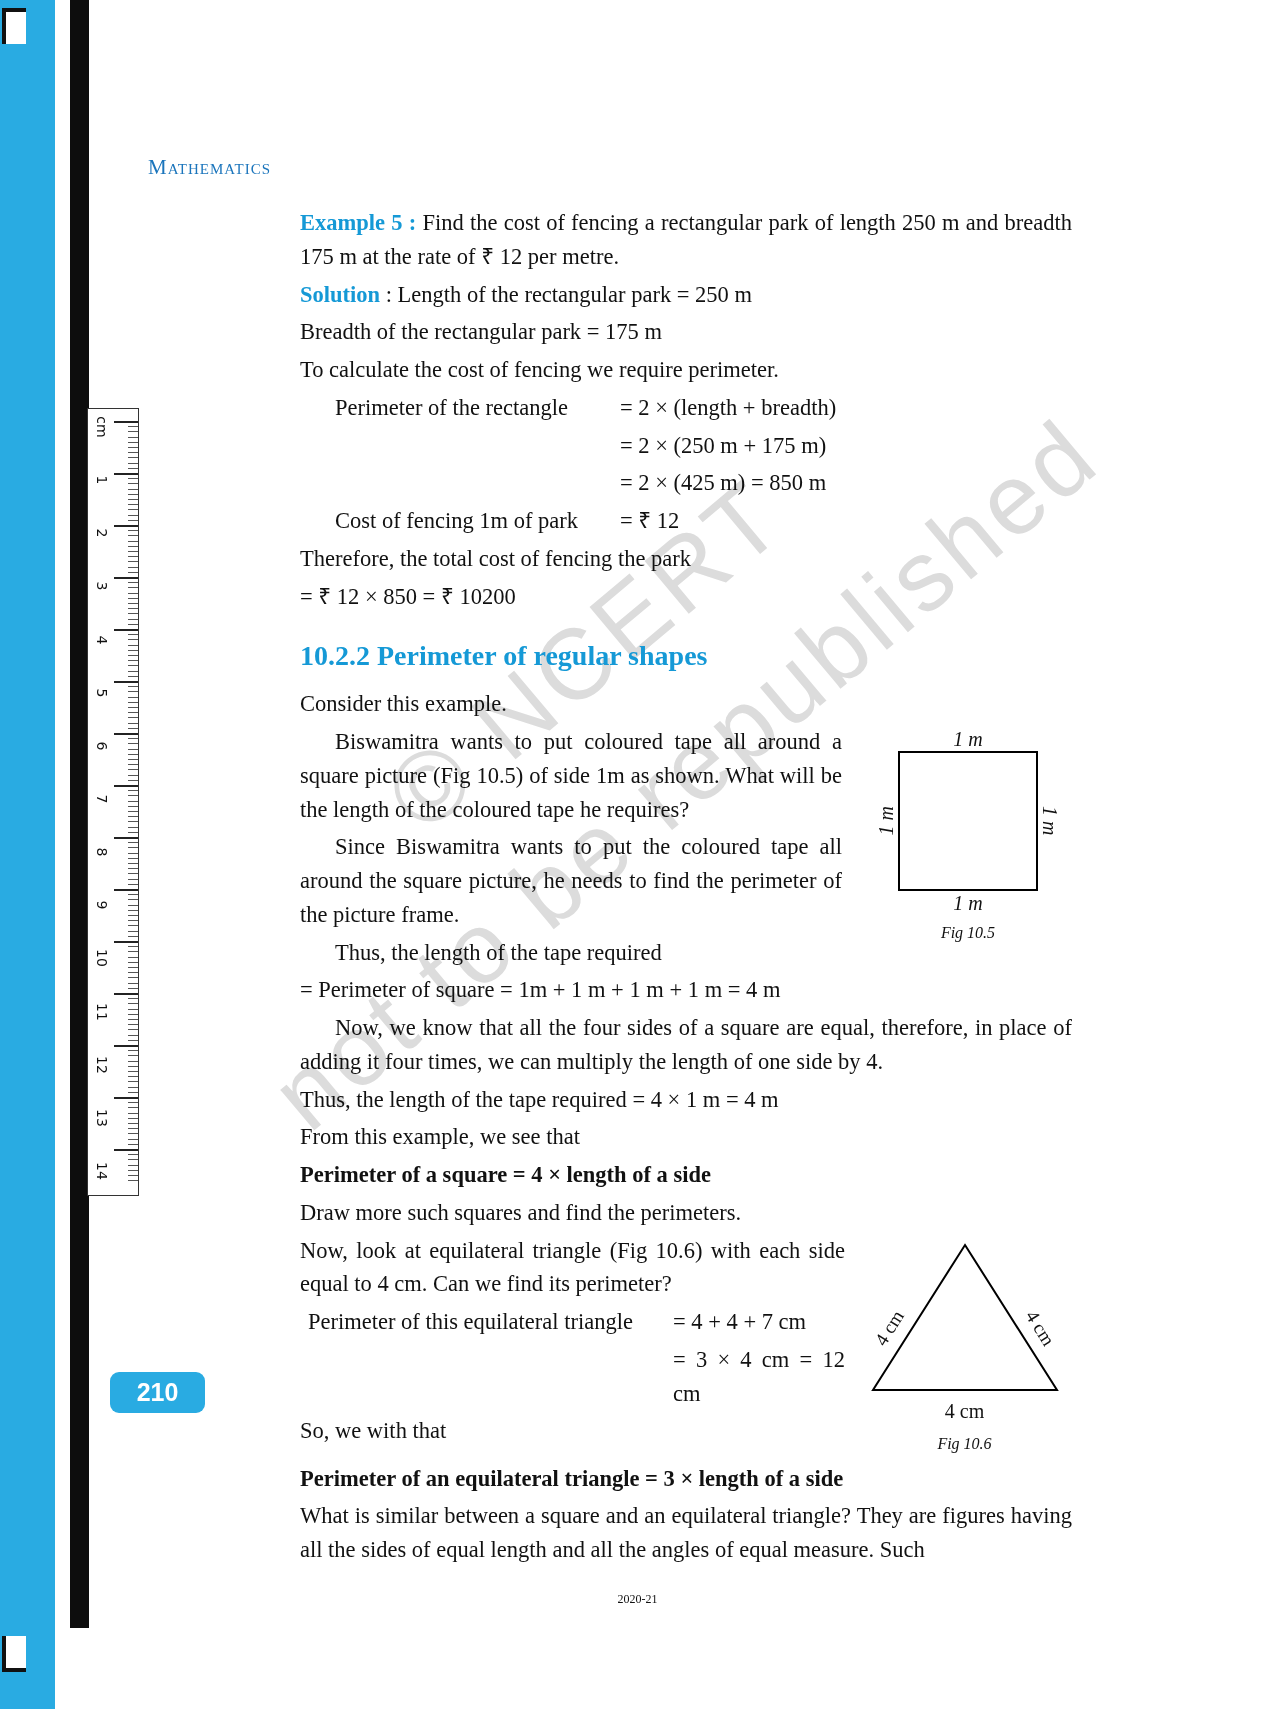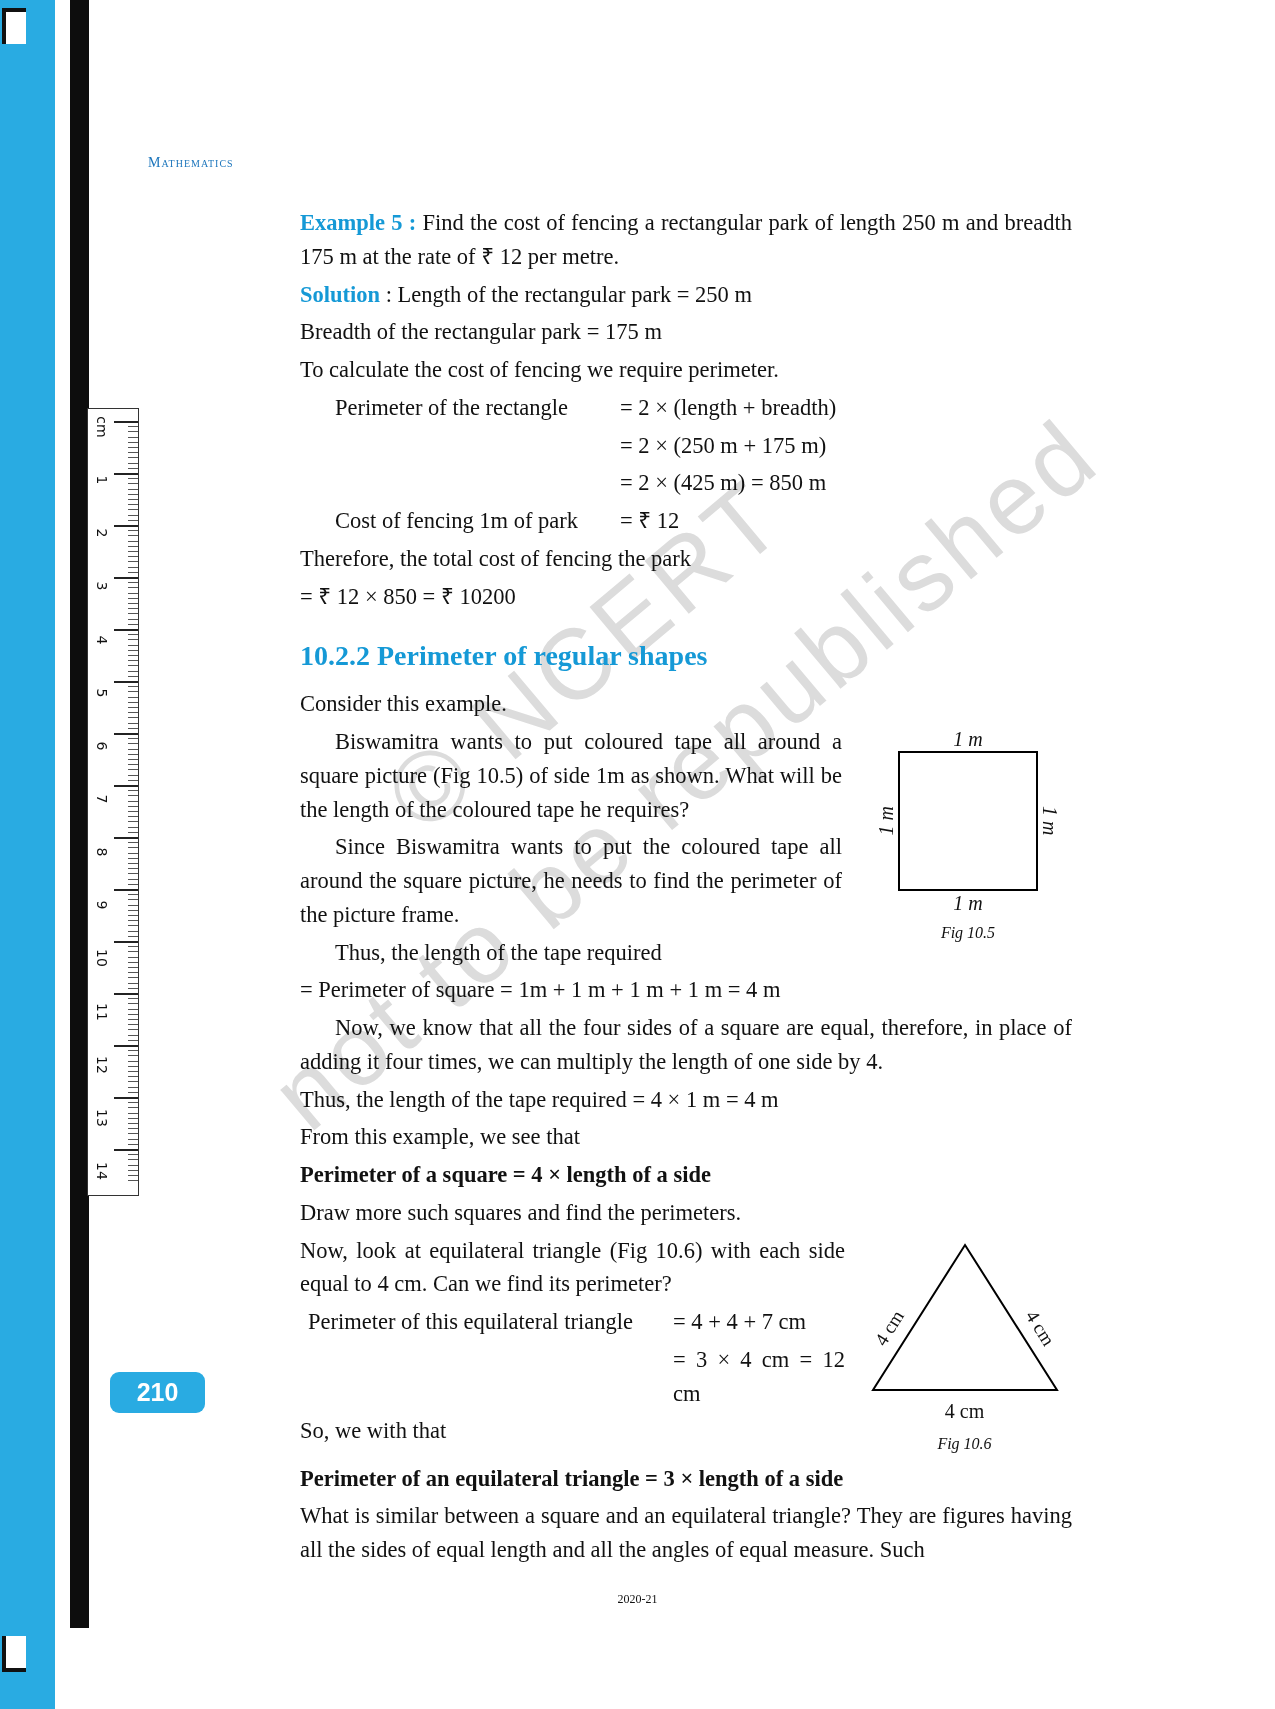--- a/index.html
+++ b/index.html
@@ -28,21 +28,21 @@
     font-family:"DejaVu Sans", sans-serif;font-size:14px;color:#111;}
   .ruler-labels span{transform:rotate(90deg);display:inline-block;}
 
   
   .watermark{position:absolute;left:60px;top:560px;width:1150px;transform:rotate(-40deg);
     color:#dcdcdc;font-family:"Liberation Sans", sans-serif;font-size:100px;letter-spacing:5px;
     text-align:center;line-height:1.55;white-space:nowrap;z-index:0;font-weight:400;}
 
   
   .header{position:absolute;left:148px;top:155px;z-index:1;color:#1b75bc;
-    font-variant:small-caps;font-size:14px;letter-spacing:1px;}
+    font-variant:small-caps;font-size:21px;letter-spacing:1px;}
   .page-badge{position:absolute;left:110px;top:1372px;width:95px;height:41px;background:#29ABE2;
     border-radius:9px;color:#fff;display:flex;align-items:center;justify-content:center;
     font-family:"Liberation Sans", sans-serif;font-weight:bold;font-size:25px;z-index:2;}
   .footer{position:absolute;left:0;right:0;top:1592px;text-align:center;font-size:12px;z-index:1;}
 
   
   .content{position:absolute;left:300px;top:202px;width:772px;z-index:1;
     font-size:22.5px;line-height:1.5;text-align:justify;}
   .content p{margin:4px 0;}
   .blue{color:#1599d6;font-weight:bold;}

